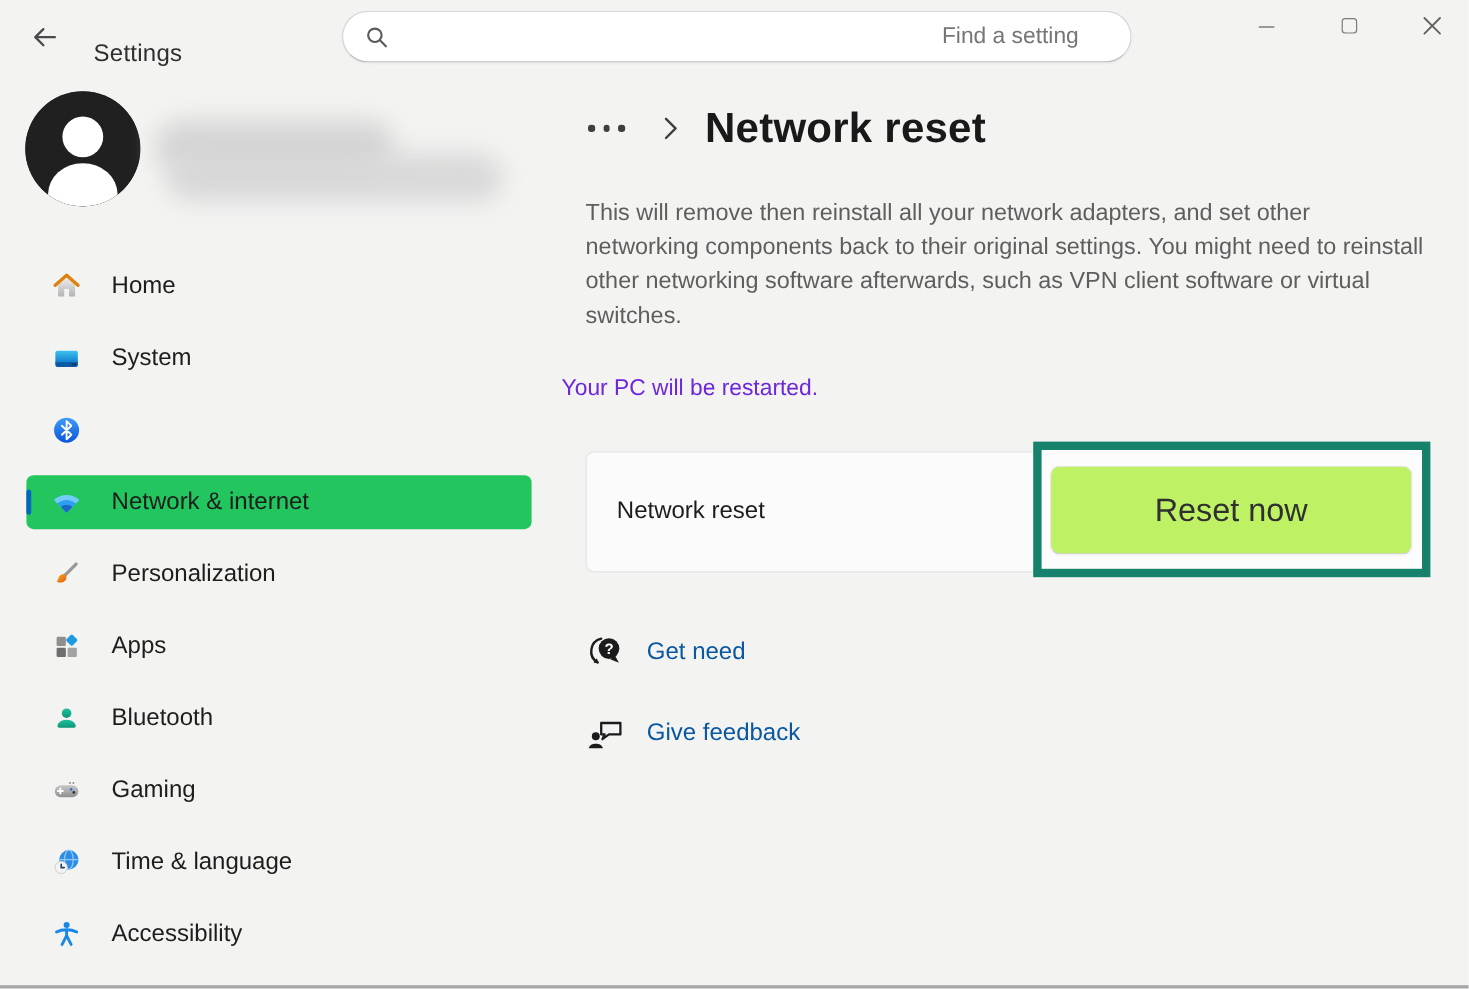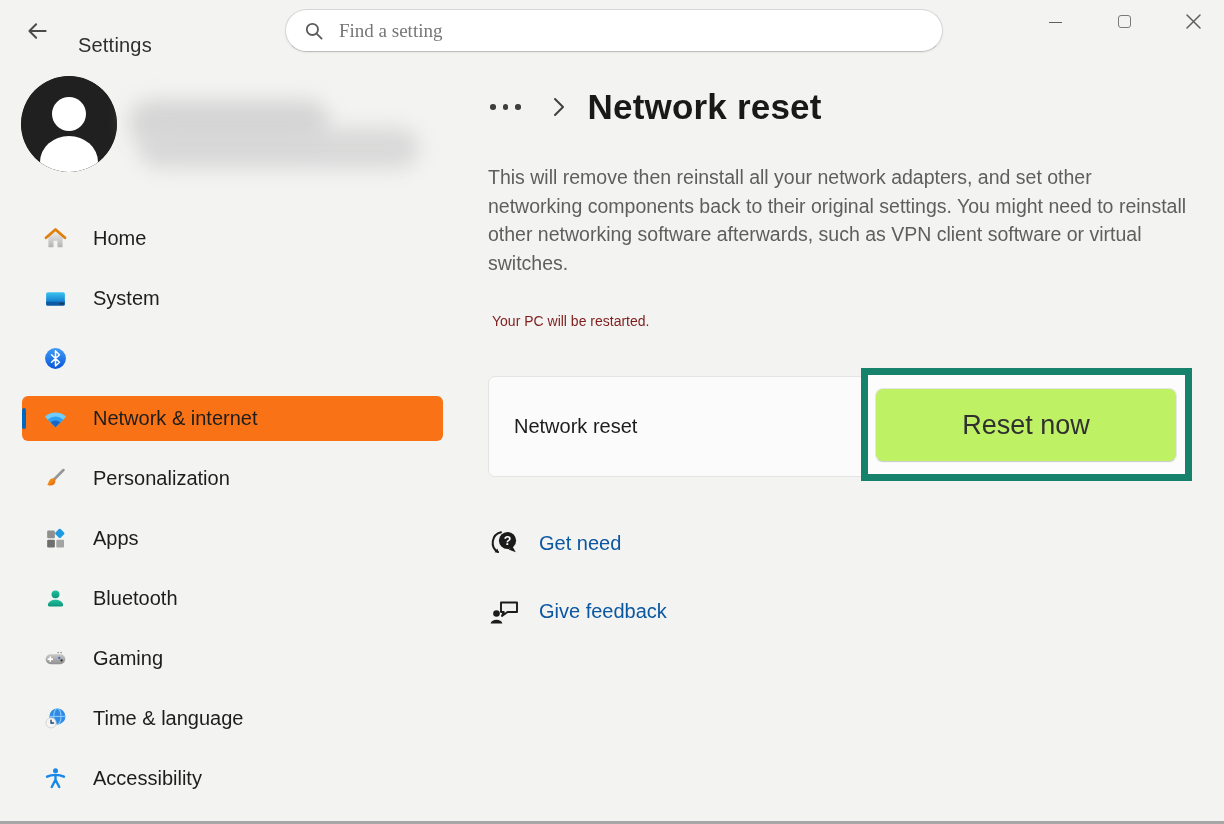--- a/index.html
+++ b/index.html
@@ -6,53 +6,53 @@
   html,body { width:1224px; height:824px; }
   body { font-family:"Liberation Sans", sans-serif; }
   .screen { position:relative; width:1224px; height:824px; background:#f3f3f2; overflow:hidden; }
 
   
   .back-button { position:absolute; left:22px; top:16px; width:30px; height:30px; display:flex; align-items:center; justify-content:center; cursor:pointer; }
   .app-title { position:absolute; left:78px; top:34px; font-size:20px; font-weight:400; color:#2f2f2f; letter-spacing:.2px; }
 
   .search-box { position:absolute; left:285px; top:9px; width:658px; height:43px; background:#ffffff; border:1px solid #d6d6d6; border-bottom-color:#bdbdbd; border-radius:22px; display:flex; align-items:center; padding:0 16px 0 17px; box-shadow:0 1px 2px rgba(0,0,0,.06); }
   .search-icon { width:22px; height:22px; margin-right:14px; flex:0 0 auto; display:flex; }
-  .search-input { border:none; outline:none; background:transparent; font-family:Liberation Serif, serif; font-size:19px; color:#3a3a3a; width:560px; }
+  .search-input { border:none; outline:none; background:transparent; font-family:Liberation Sans, sans-serif; font-size:19px; color:#3a3a3a; width:560px;text-align:right; }
   .search-input::placeholder { color:#767676; }
 
   .win-btn { position:absolute; top:0; width:46px; height:42px; display:flex; align-items:center; justify-content:center; cursor:pointer; }
   .btn-minimize { left:1032px; }
   .btn-maximize { left:1101px; }
   .btn-close   { left:1170px; }
   .glyph-min { width:13px; height:0; border-top:1.6px solid #5f5f5f; margin-top:2px;}
   .glyph-max { width:13px; height:13px; border:1.6px solid #7a7a7a; border-radius:3px; }
 
   
   .user-card { position:absolute; left:21px; top:76px; width:420px; height:97px; }
   .avatar { position:absolute; left:0; top:0; width:96px; height:96px; border-radius:50%; background:#202020; overflow:hidden; }
   .name-blur-a { position:absolute; left:108px; top:24px; width:200px; height:44px; background:#d0d0d0; border-radius:24px; filter:blur(10px); opacity:.85; }
   .name-blur-b { position:absolute; left:118px; top:52px; width:280px; height:40px; background:#d6d6d6; border-radius:22px; filter:blur(10px); opacity:.9; }
 
   
   .nav { position:absolute; left:22px; top:216px; width:421px; }
   .nav-item { position:relative; height:45px; border-radius:6px; display:flex; align-items:center; padding-left:20px; gap:25px; margin-bottom:15px; cursor:pointer; }
-  .nav-item.selected { background:#f97316; }
+  .nav-item.selected { background:#22c55e; }
   .accent-bar { position:absolute; left:0; top:12px; width:3.5px; height:21px; border-radius:2px; background:#0067c0; }
   .nav-icon { width:26px; height:26px; display:flex; align-items:center; justify-content:center; flex:0 0 auto; }
   .nav-label { font-size:20px; color:#1d1d1d; }
 
   
   .page-header { position:absolute; left:488px; top:83px; height:48px; display:flex; align-items:center; }
   .crumb-dots { display:flex; gap:7px; align-items:center; padding:6px 2px; cursor:pointer; }
   .crumb-dots i { width:5.5px; height:5.5px; border-radius:50%; background:#3e3e3e; }
   .crumb-chevron { margin:0 22px 0 29px; display:flex; }
   .page-title { font-size:35px; font-weight:700; color:#191919; letter-spacing:.2px; }
 
   .description { position:absolute; left:488px; top:163px; width:700px; font-size:19.5px; line-height:28.5px; color:#5e5e5e; }
-  .restart-note { position:absolute; left:492px; top:313px; font-size:14px; color:#7f1d1d; }
+  .restart-note { position:absolute; left:468px; top:313px; font-size:19px; color:#6d28d9; }
 
   .setting-card { position:absolute; left:488px; top:376px; width:692px; height:101px; background:#fbfbfb; border:1px solid #e4e4e4; border-radius:7px; display:flex; align-items:center; padding-left:25px; }
   .setting-label { font-size:20px; color:#1c1c1c; }
 
   .highlight-box { position:absolute; left:861px; top:368px; width:331px; height:113px; background:#fcfcfc; border:7px solid #17826b; z-index:2; }
   .reset-button { position:absolute; left:875px; top:388px; width:302px; height:74px; background:#bef264; border:1px solid #e6e6e6; border-bottom-color:#d0d0d0; border-radius:8px; display:flex; align-items:center; justify-content:center; font-size:27px; color:#303030; z-index:3; cursor:pointer; box-shadow:0 1px 1px rgba(0,0,0,.03); }
 
   .link-row { position:absolute; left:488px; display:flex; align-items:center; gap:17px; cursor:pointer; }
   .link-row.help { top:525px; }
   .link-row.feedback { top:593px; }

